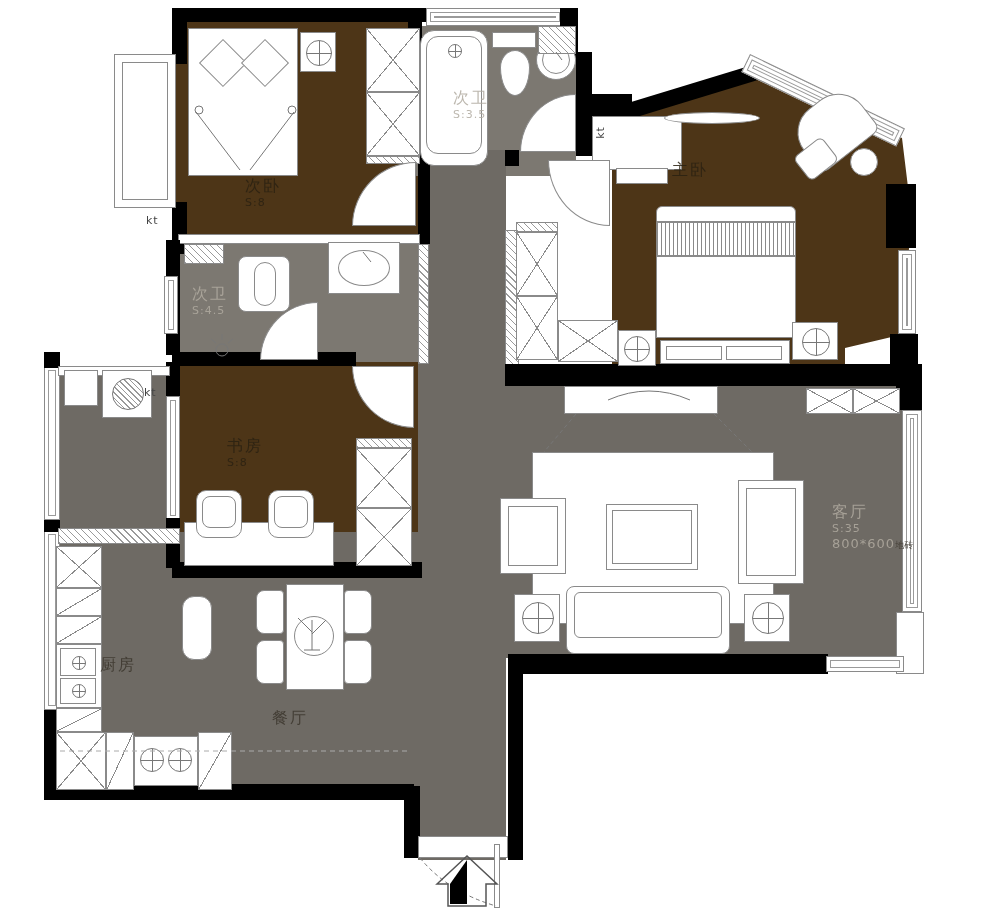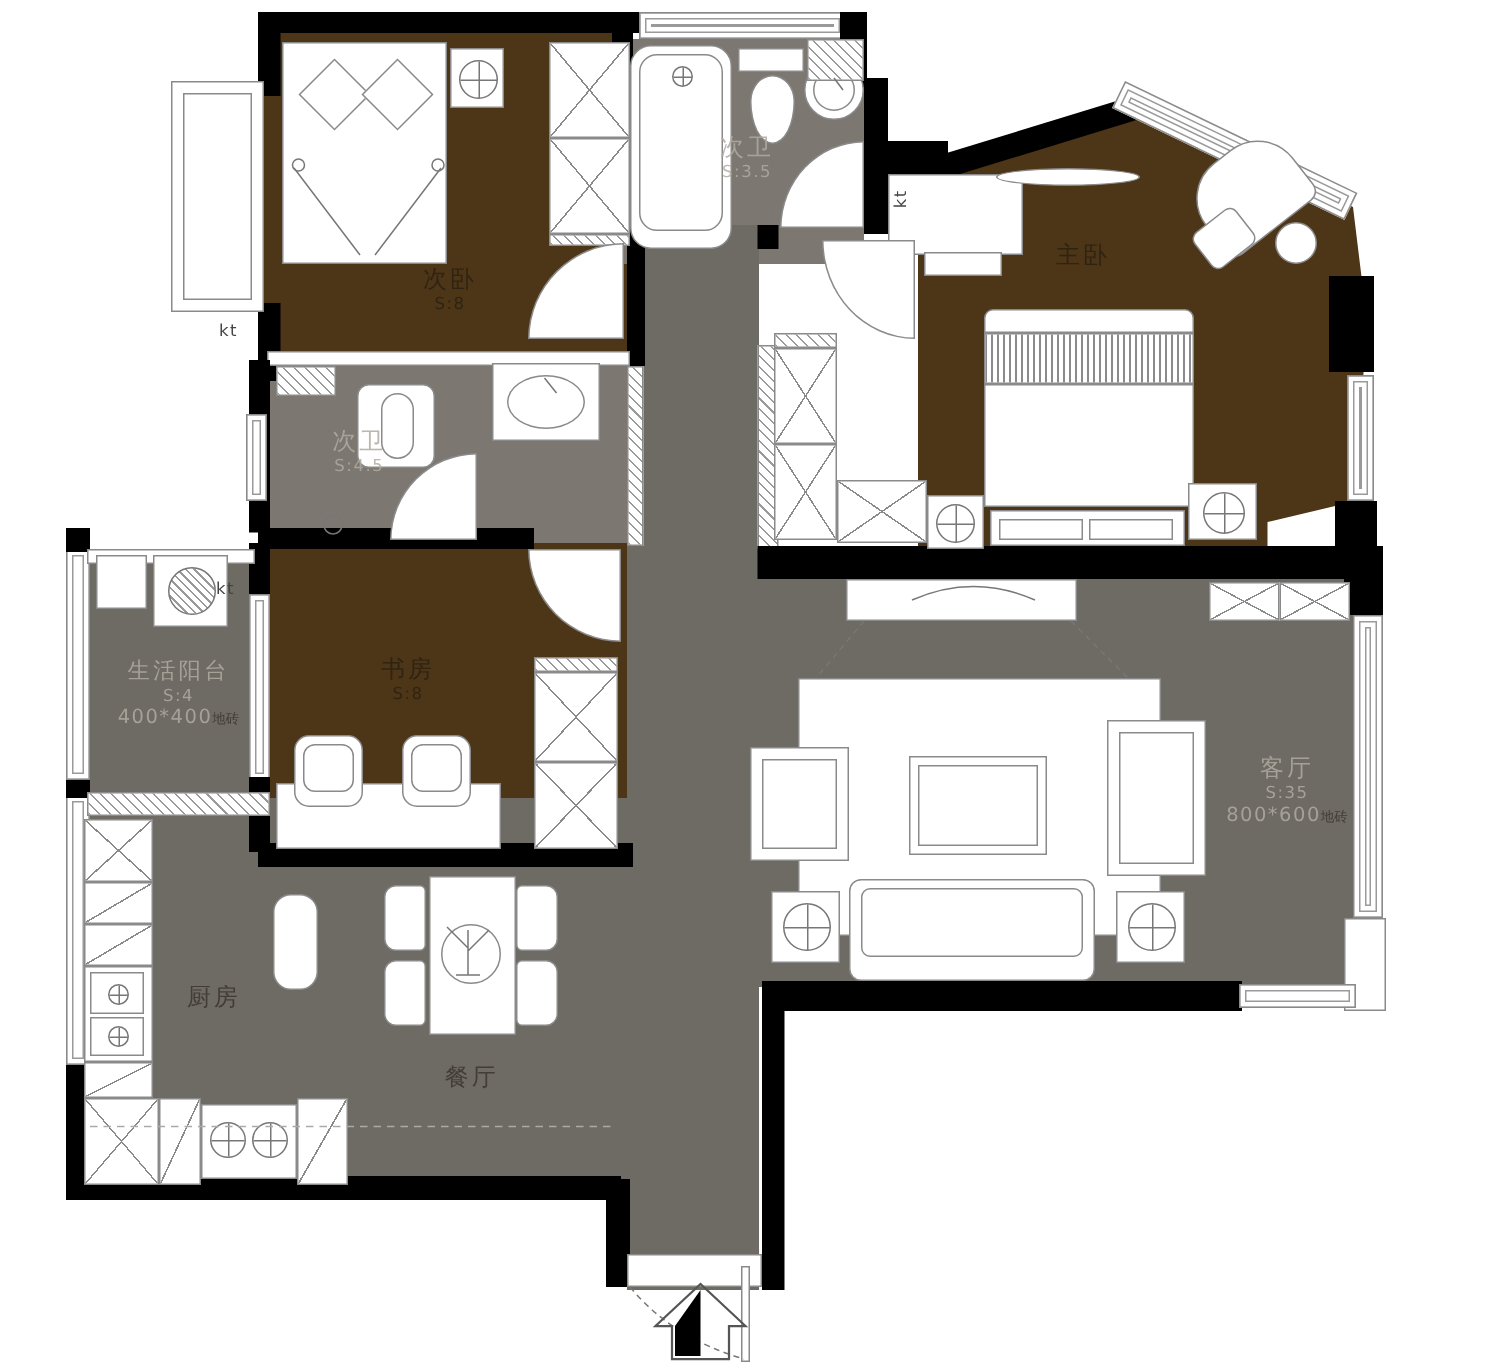--- a/index.html
+++ b/index.html
@@ -25,21 +25,21 @@
   .arc-bl{border-radius:0 0 0 100%;}
   .lamp{position:absolute;border:1px solid #777;border-radius:50%;background:
     linear-gradient(#777,#777) center/110% 1px no-repeat,
     linear-gradient(#777,#777) center/1px 110% no-repeat,#fff;}
   .burner{position:absolute;border:1px solid #777;border-radius:50%;background:
     linear-gradient(#777,#777) center/100% 1px no-repeat,
     linear-gradient(#777,#777) center/1px 100% no-repeat,#fff;}
   .stripes-v{background:#fff repeating-linear-gradient(90deg,#8a8a8a 0 1px,transparent 1px 4px);}
   .drum{position:absolute;border:1px solid #777;border-radius:50%;
     background:#fff repeating-linear-gradient(45deg,#999 0 1px,transparent 1px 4px);}
-  .lbl{position:absolute;text-align:center;line-height:1.25;letter-spacing:2px;pointer-events:none;}
+  .lbl{position:absolute;text-align:left;line-height:1.25;letter-spacing:2px;pointer-events:none;}
   .lbl .nm{display:block;font-size:16px;}
   .lbl .ar{display:block;font-size:11px;letter-spacing:1px;}
   .lbl .tl{display:block;font-size:13px;letter-spacing:1px;}
   .lbl .tl .sm{font-size:9px;letter-spacing:0;}
   .t-dark{color:rgba(42,33,18,0.85);}
   .t-gdark{color:rgba(62,56,48,0.9);}
   .t-light{color:rgba(176,170,160,0.85);}
   .kt{position:absolute;font-size:11px;color:#444;letter-spacing:1px;}
   svg.overlay{position:absolute;left:0;top:0;pointer-events:none;}
 </style>
@@ -239,30 +239,25 @@
     <span class="nm">次卫</span>
     <span class="ar">S:3.5</span>
   </div>
   <div class="lbl t-dark" style="left:672px;top:160px;width:100px;">
     <span class="nm">主卧</span>
   </div>
   <div class="lbl t-light" style="left:192px;top:284px;width:95px;">
     <span class="nm">次卫</span>
     <span class="ar">S:4.5</span>
   </div>
-  <div class="lbl t-light" style="left:60px;top:438px;width:118px;">
-    <span class="nm" style="font-size:15px;">生活阳台</span>
-    <span class="ar">S:4</span>
-    <span class="tl"><span>400*400</span><span class="sm t-gdark">地砖</span></span>
-  </div>
   <div class="lbl t-dark" style="left:227px;top:436px;width:90px;">
     <span class="nm">书房</span>
     <span class="ar">S:8</span>
   </div>
-  <div class="lbl t-light" style="left:802px;top:502px;width:112px;">
+  <div class="lbl t-light" style="left:832px;top:502px;width:112px;">
     <span class="nm">客厅</span>
     <span class="ar">S:35</span>
     <span class="tl"><span>800*600</span><span class="sm t-gdark">地砖</span></span>
   </div>
   <div class="lbl t-gdark" style="left:100px;top:655px;width:85px;">
     <span class="nm">厨房</span>
   </div>
   <div class="lbl t-gdark" style="left:272px;top:708px;width:85px;">
     <span class="nm">餐厅</span>
   </div>

